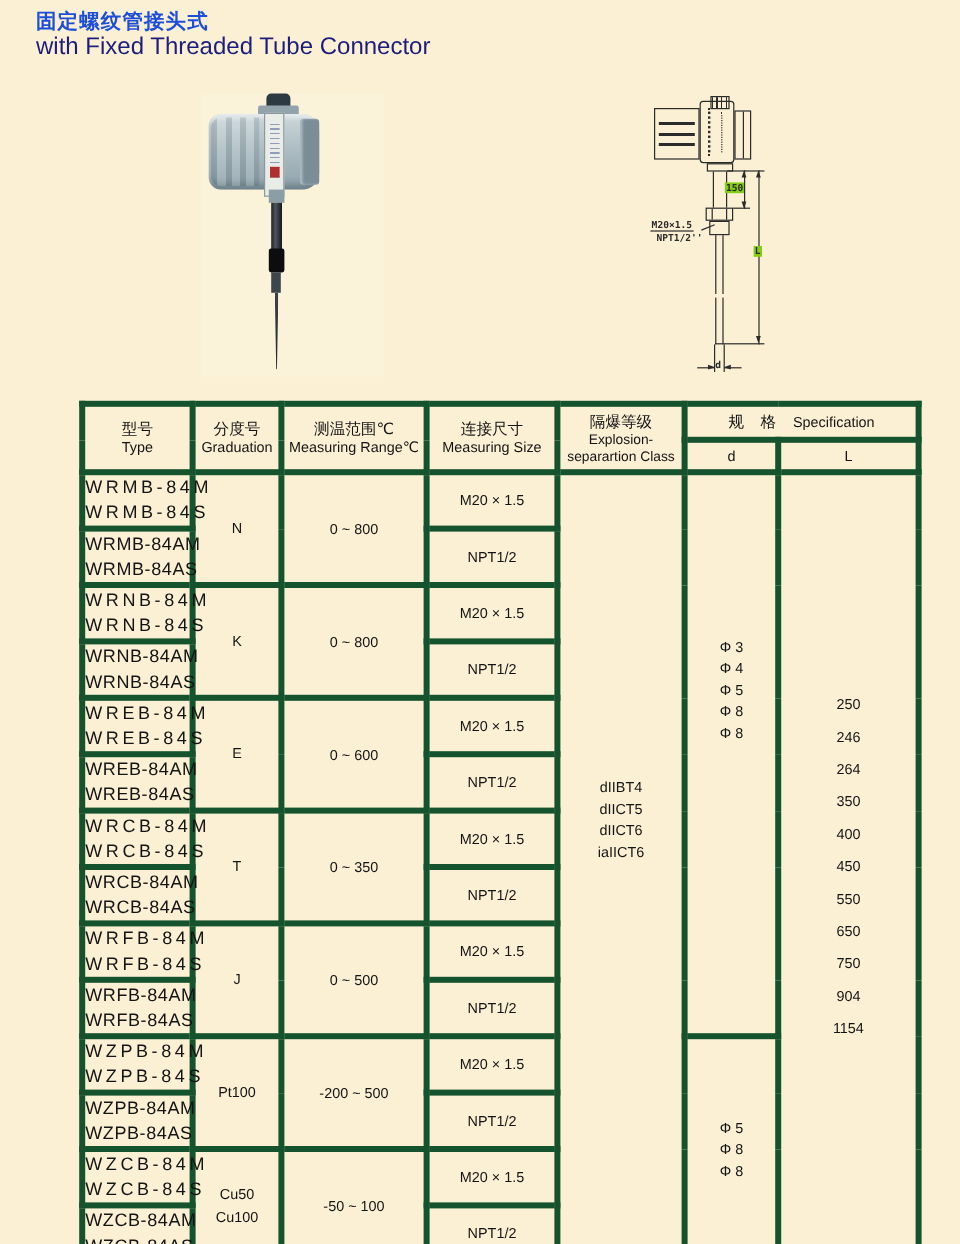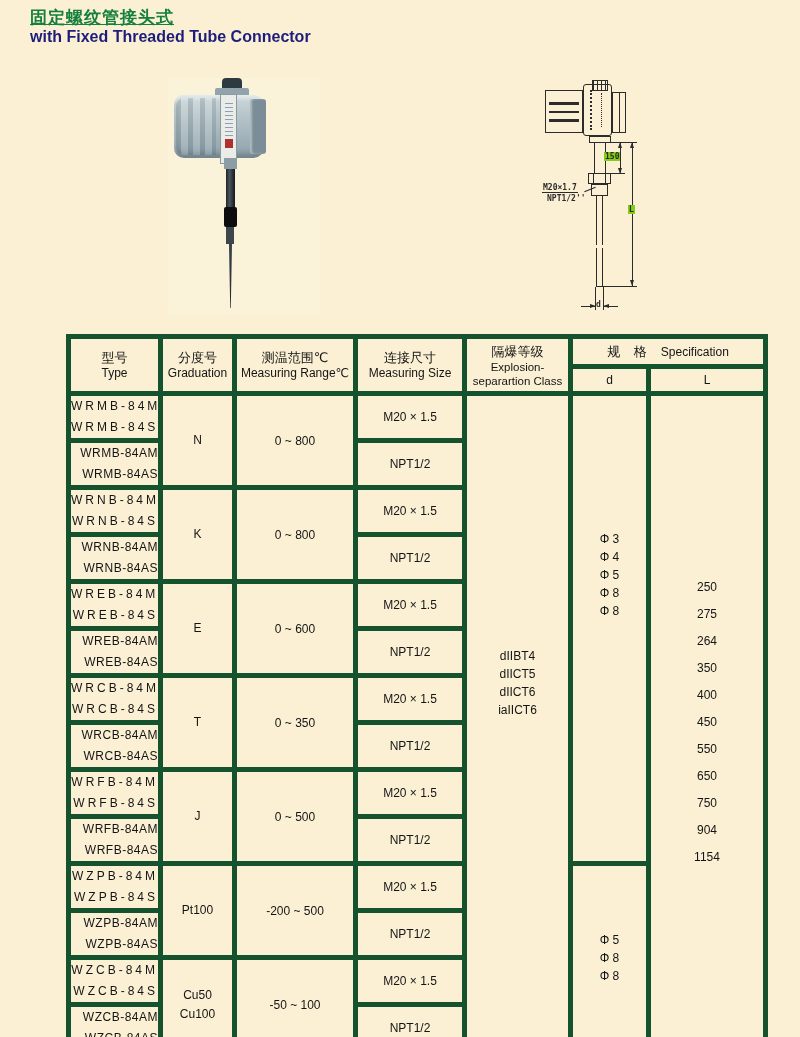--- a/index.html
+++ b/index.html
@@ -7,25 +7,25 @@
   body {
     position:relative;
     background:#FBF0D4;
     font-family:"Liberation Sans","DejaVu Sans",sans-serif;
     color:#161616;
     overflow:hidden;
   }
   
   .title-zh {
     position:absolute; left:30px; top:6px;
-    font-size:17px; font-weight:bold; letter-spacing:1px; color:#15803d;text-decoration:underline;
+    font-size:17px; font-weight:bold; letter-spacing:1px; color:#1d4ed8;
   }
   .title-en {
     position:absolute; left:30px; top:28px;
-    font-size:16px; font-weight:bold; color:#1d1d7c;
+    font-size:20px; font-weight:normal; color:#1d1d7c;
   }
 
   
   #photo { position:absolute; left:168px; top:78px; width:152px; height:236px; background:#FBF2DA; }
   #photo div { position:absolute; }
   .p-capknob { left:54px; top:0; width:20px; height:12px; background:#2e3a42; border-radius:4px 4px 2px 2px; }
   .p-capbase { left:47px; top:10px; width:34px; height:9px; background:#93a3ab; border-radius:2px; }
   .p-head {
     left:6px; top:17px; width:92px; height:63px;
     background:linear-gradient(180deg,#cdd8da 0%,#aebec4 45%,#8ea1aa 100%);
@@ -103,21 +103,21 @@
   }
   #spec-table th, #spec-table td { border:5px solid #14532d; padding:0; }
   #spec-table thead th { font-weight:normal; text-align:center; vertical-align:middle; }
   .hz { font-size:13px; line-height:17px; }
   .he { font-size:12px; line-height:15px; }
   .hx { font-size:11.5px; line-height:14px; }
   .tr-h1 { height:30px; }
   .tr-h2 { height:27px; }
   tbody tr { height:43px; }
   .spec-zh { word-spacing:10px; margin-right:14px; }
-  td.type { text-align:right; vertical-align:middle; padding-left:5px; font-size:12px;margin-left:28px; }
+  td.type { text-align:center; vertical-align:middle; padding-left:5px; font-size:15px;margin-left:28px; }
   td.type .ln { line-height:21px; white-space:nowrap; }
   td.type.a .ln { letter-spacing:3px; }
   td.type.b .ln { letter-spacing:0.5px; }
   td.grad, td.range, td.conn { text-align:center; vertical-align:middle; }
   td.grad .ln { line-height:19px; }
   td.expl, td.dcol, td.dcol2, td.lcol { text-align:center; vertical-align:middle; }
   .blk .ln { line-height:18px; }
   td.expl .blk { transform:translateY(-40px); }
   td.dcol .blk { transform:translateY(-54px); }
   td.lcol .ln { line-height:27px; }
@@ -173,21 +173,21 @@
   <div class="d-dim150"></div>
   <div class="d-dimL"></div>
   <div class="arr arr-up" style="left:77.5px; top:67px;"></div>
   <div class="arr arr-down" style="left:77.5px; top:93px;"></div>
   <div class="arr arr-up" style="left:89.5px; top:67px;"></div>
   <div class="arr arr-down" style="left:89.5px; top:205px;"></div>
 
   <div class="dtext d-t150">150</div>
   <div class="dtext d-tL">L</div>
   <div class="d-leader"></div>
-  <div class="dtext d-m20">M20×1.7</div>
+  <div class="dtext d-m20">M20×1.5</div>
   <div class="dtext d-npt">NPT1/2''</div>
 
   <div class="d-dtickl"></div>
   <div class="d-dtickr"></div>
   <div class="d-darrl"></div>
   <div class="d-darrr"></div>
   <div class="arr arr-right" style="left:50px; top:228.5px;"></div>
   <div class="arr arr-left" style="left:63px; top:228.5px;"></div>
   <div class="dtext d-dlbl">d</div>
 </div>
@@ -260,21 +260,21 @@
           <div class="ln">Φ 3</div>
           <div class="ln">Φ 4</div>
           <div class="ln">Φ 5</div>
           <div class="ln">Φ 8</div>
           <div class="ln">Φ 8</div>
         </div>
       </td>
       <td class="lcol" rowspan="14">
         <div class="blk">
           <div class="ln">250</div>
-          <div class="ln">275</div>
+          <div class="ln">246</div>
           <div class="ln">264</div>
           <div class="ln">350</div>
           <div class="ln">400</div>
           <div class="ln">450</div>
           <div class="ln">550</div>
           <div class="ln">650</div>
           <div class="ln">750</div>
           <div class="ln">904</div>
           <div class="ln">1154</div>
         </div>

